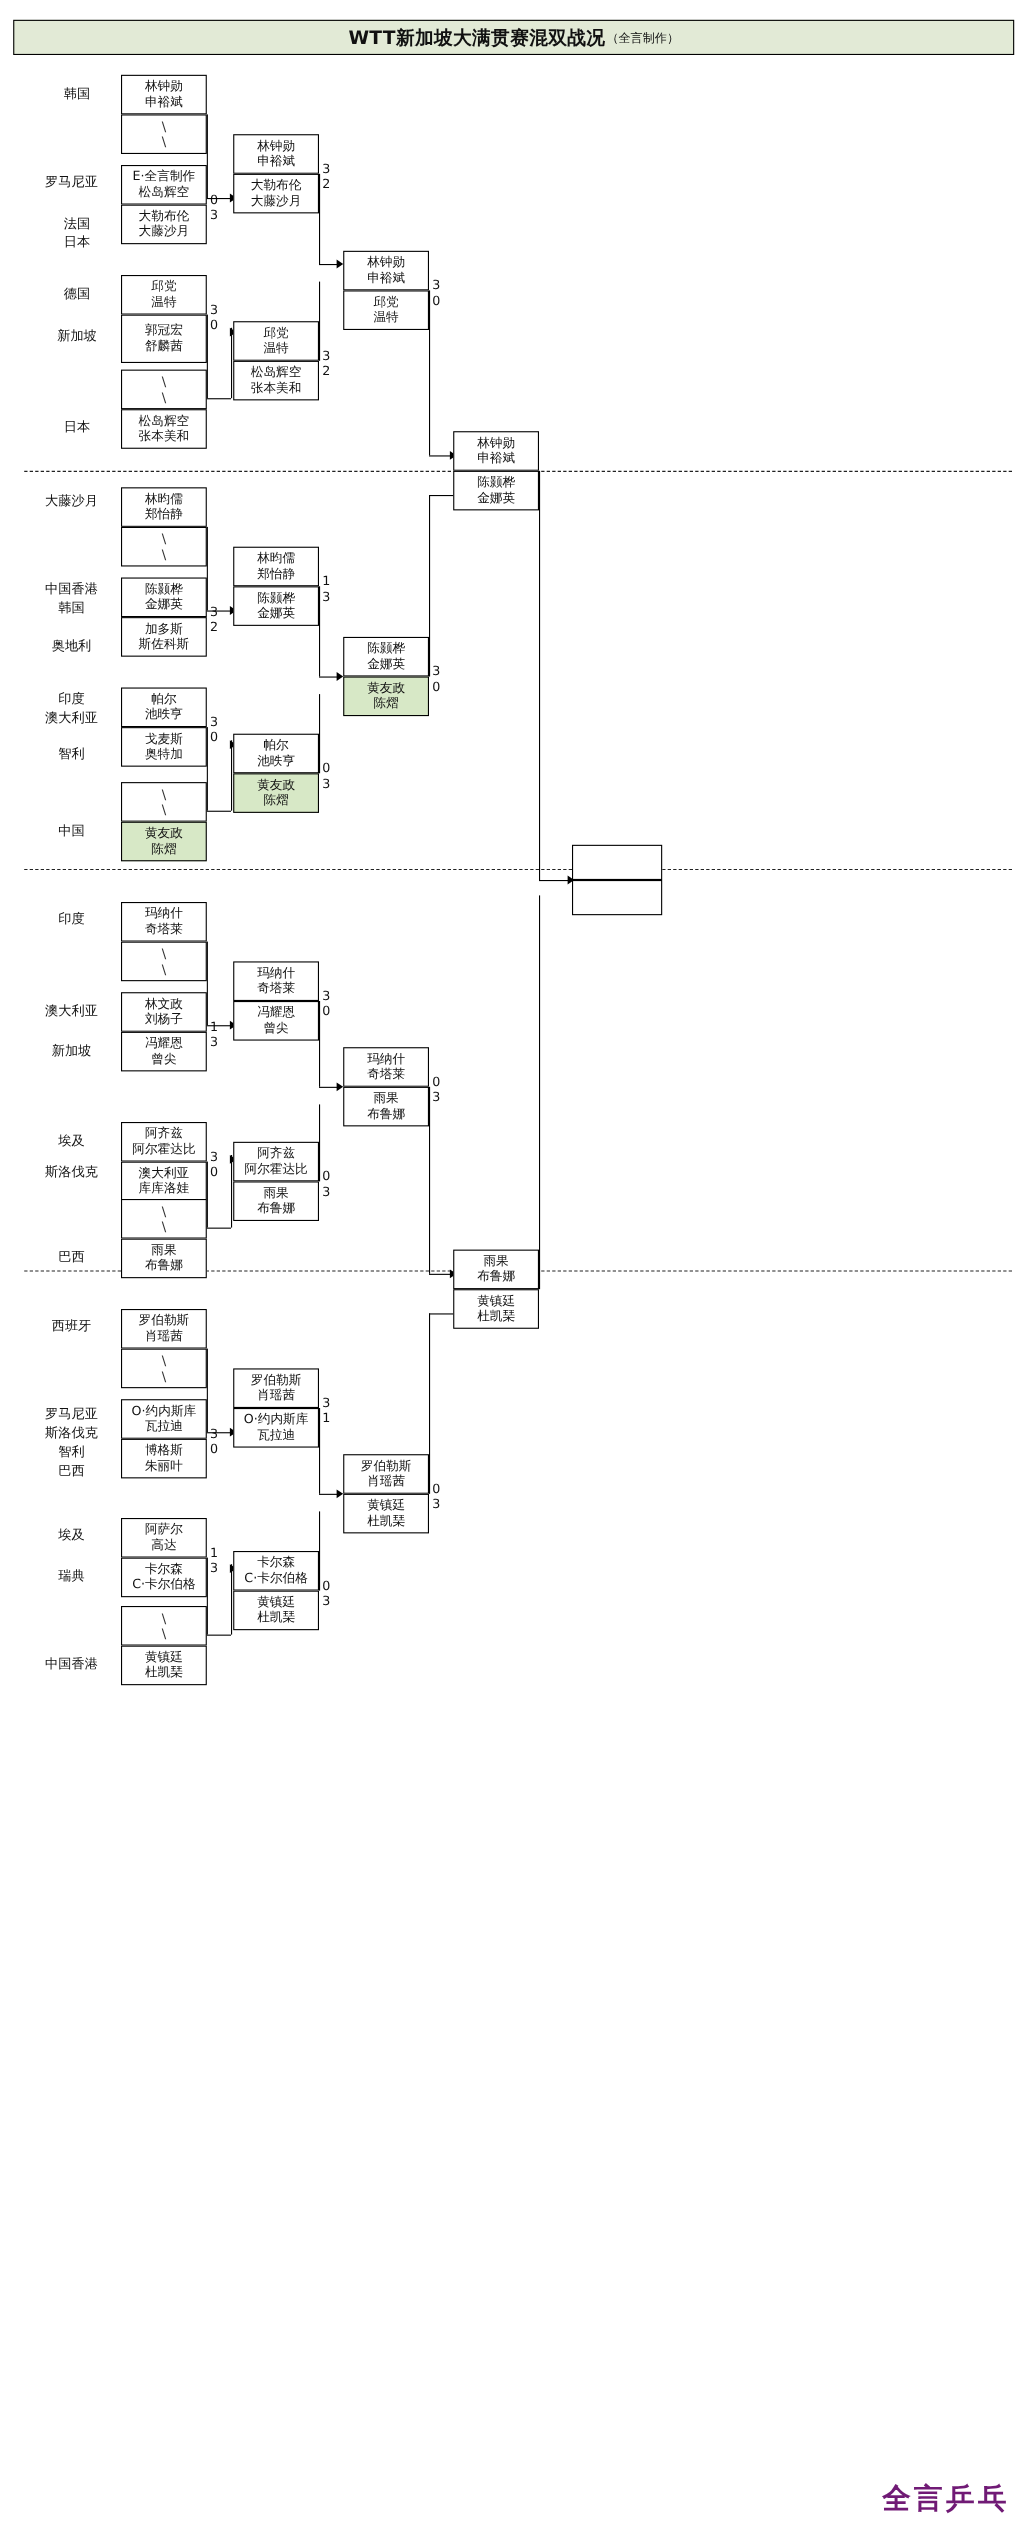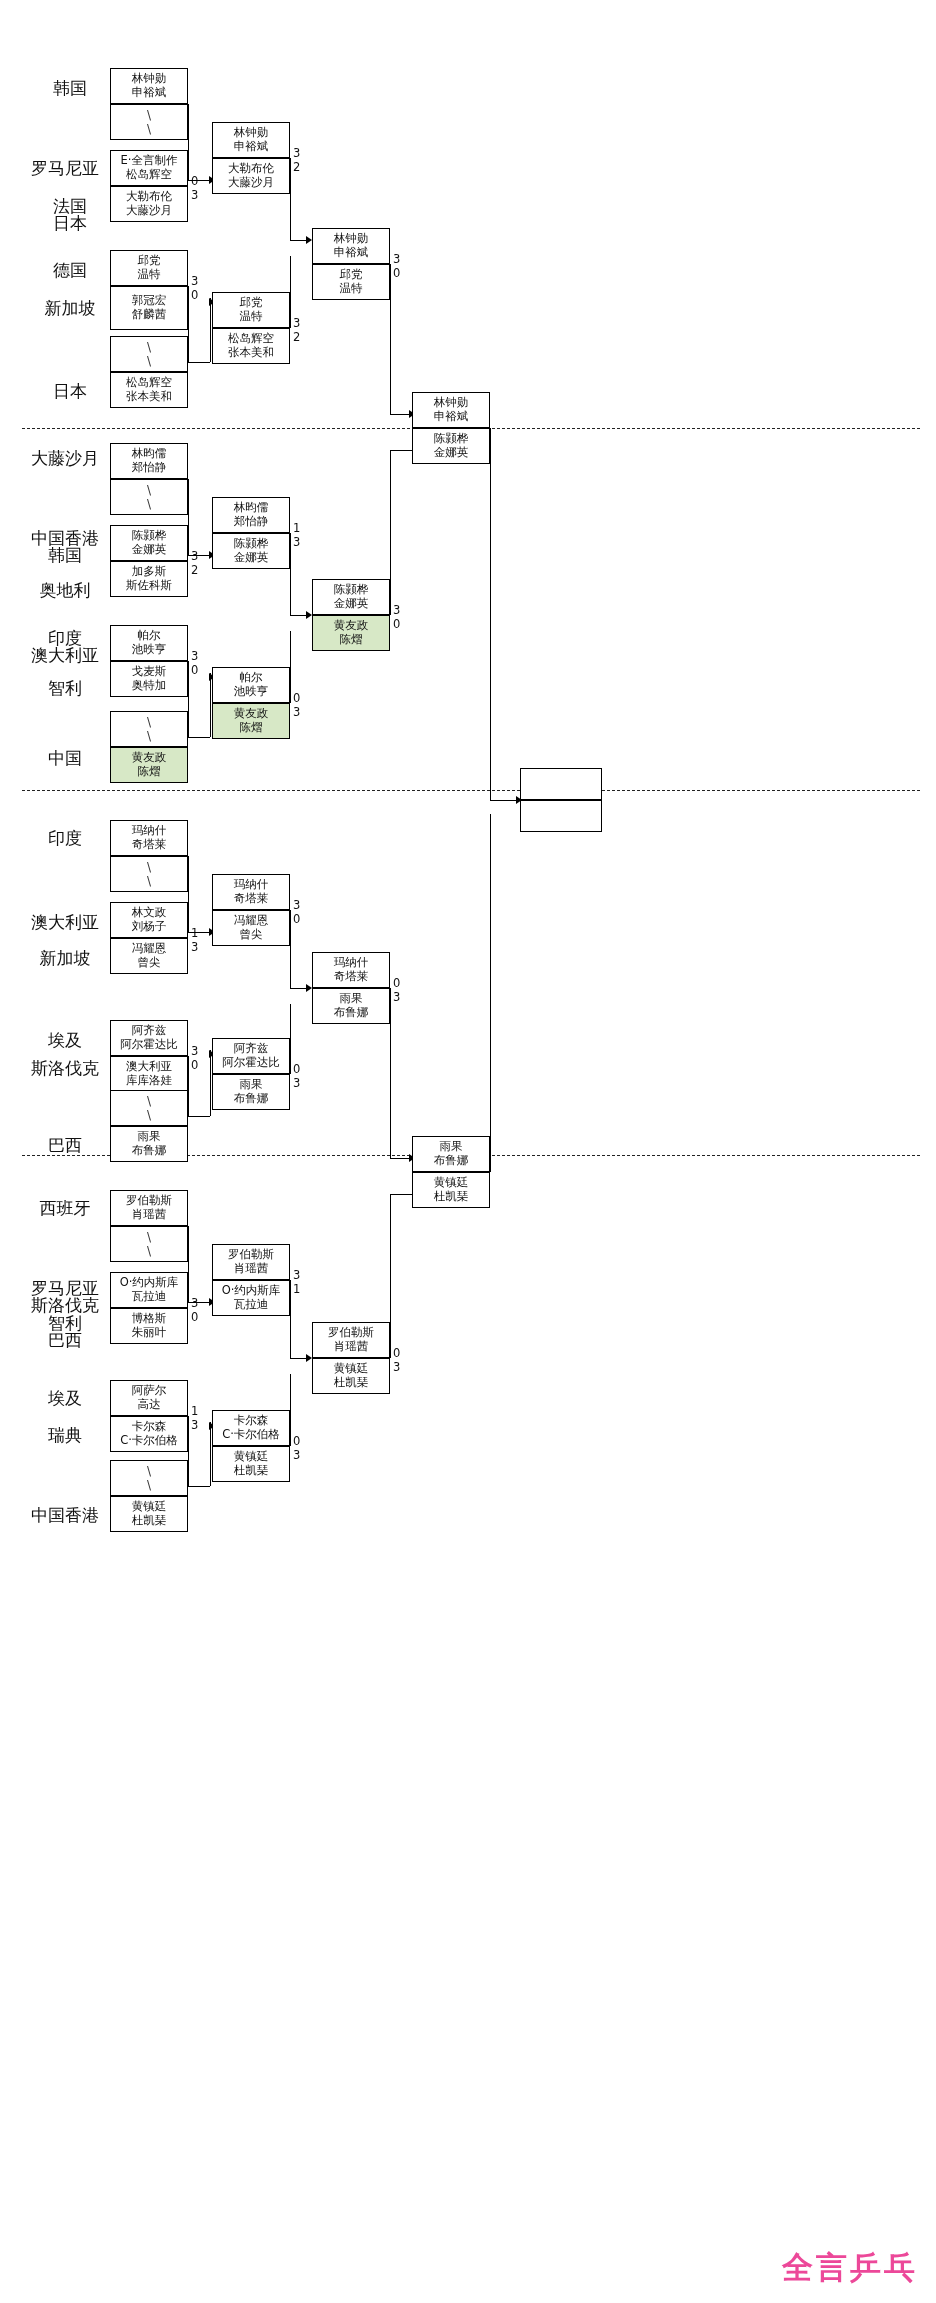--- a/index.html
+++ b/index.html
@@ -20,45 +20,49 @@
   
   .box{position:absolute;border:1.1px solid #000;box-sizing:border-box;
        background:#fff;display:flex;flex-direction:column;
        align-items:center;justify-content:center;line-height:1.18;}
   .box span{display:block;font-size:11.5px;color:#111;white-space:nowrap;}
   .box.green{background:#d7e8c6;}
   .box.empty span{font-size:12px;color:#333;}
   .box.blank{}
 
   
-  .ctry{position:absolute;font-size:17px;color:#111;text-align:center;
+  .ctry{position:absolute;font-size:12px;color:#111;text-align:center;
         white-space:nowrap;line-height:1.25;}
 
   
   .score{position:absolute;font-size:11.5px;color:#111;line-height:1;}
 
   
   .ln{position:absolute;background:#000;}
   .lnv{width:1.1px;}
   .lnh{height:1.1px;}
 
   
   .arw{position:absolute;width:0;height:0;
        border-top:4px solid transparent;border-bottom:4px solid transparent;
        border-left:6px solid #000;}
 
   
-  .wm{position:absolute;right:18px;bottom:14px;font-size:31px;
-      color:#ec4899;font-weight:bold;letter-spacing:3px;}
+  .wm{position:absolute;right:18px;bottom:14px;font-size:26px;
+      color:#701a75;font-weight:bold;letter-spacing:3px;}
 </style>
 </head>
 <body>
 
 <div id="page">
 
+  <div class="title-bar">
+    <span class="title-main">WTT新加坡大满贯赛混双战况</span>
+    <span class="title-sub">（全言制作）</span>
+  </div>
 
   <div class="sep" style="top:428px"></div>
   <div class="sep" style="top:790px"></div>
   <div class="sep" style="top:1155px"></div>
 
   <div class="ctry" style="left:30px;top:78px;width:80px">韩国</div>
   <div class="ctry" style="left:20px;top:158px;width:90px">罗马尼亚</div>
   <div class="ctry" style="left:30px;top:196px;width:80px">法国</div>
   <div class="ctry" style="left:30px;top:213px;width:80px">日本</div>
   <div class="ctry" style="left:30px;top:260px;width:80px">德国</div>

